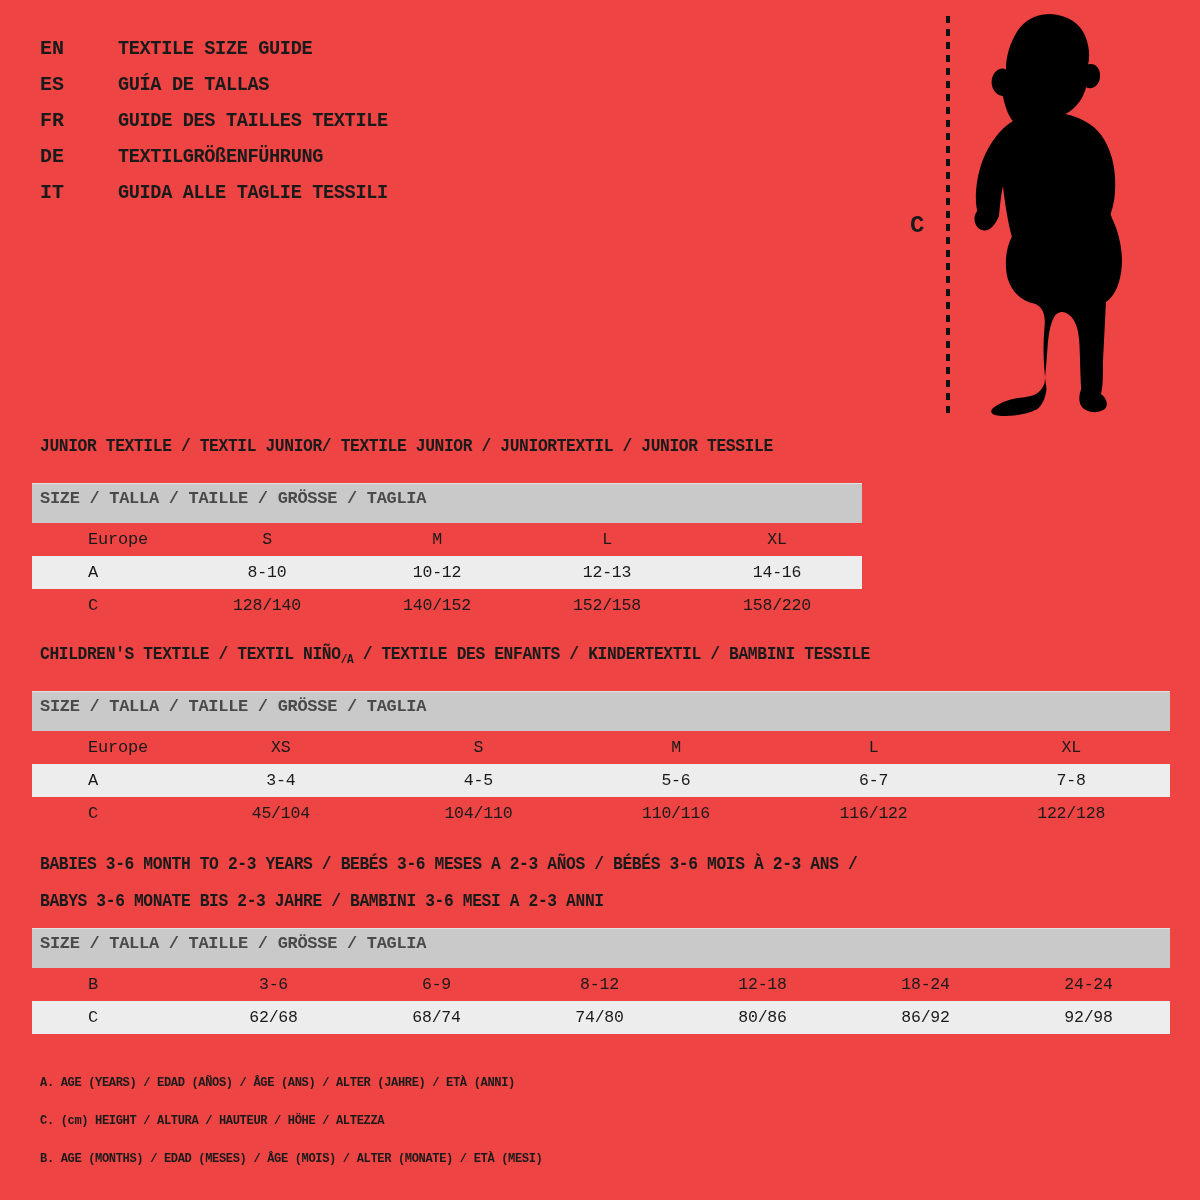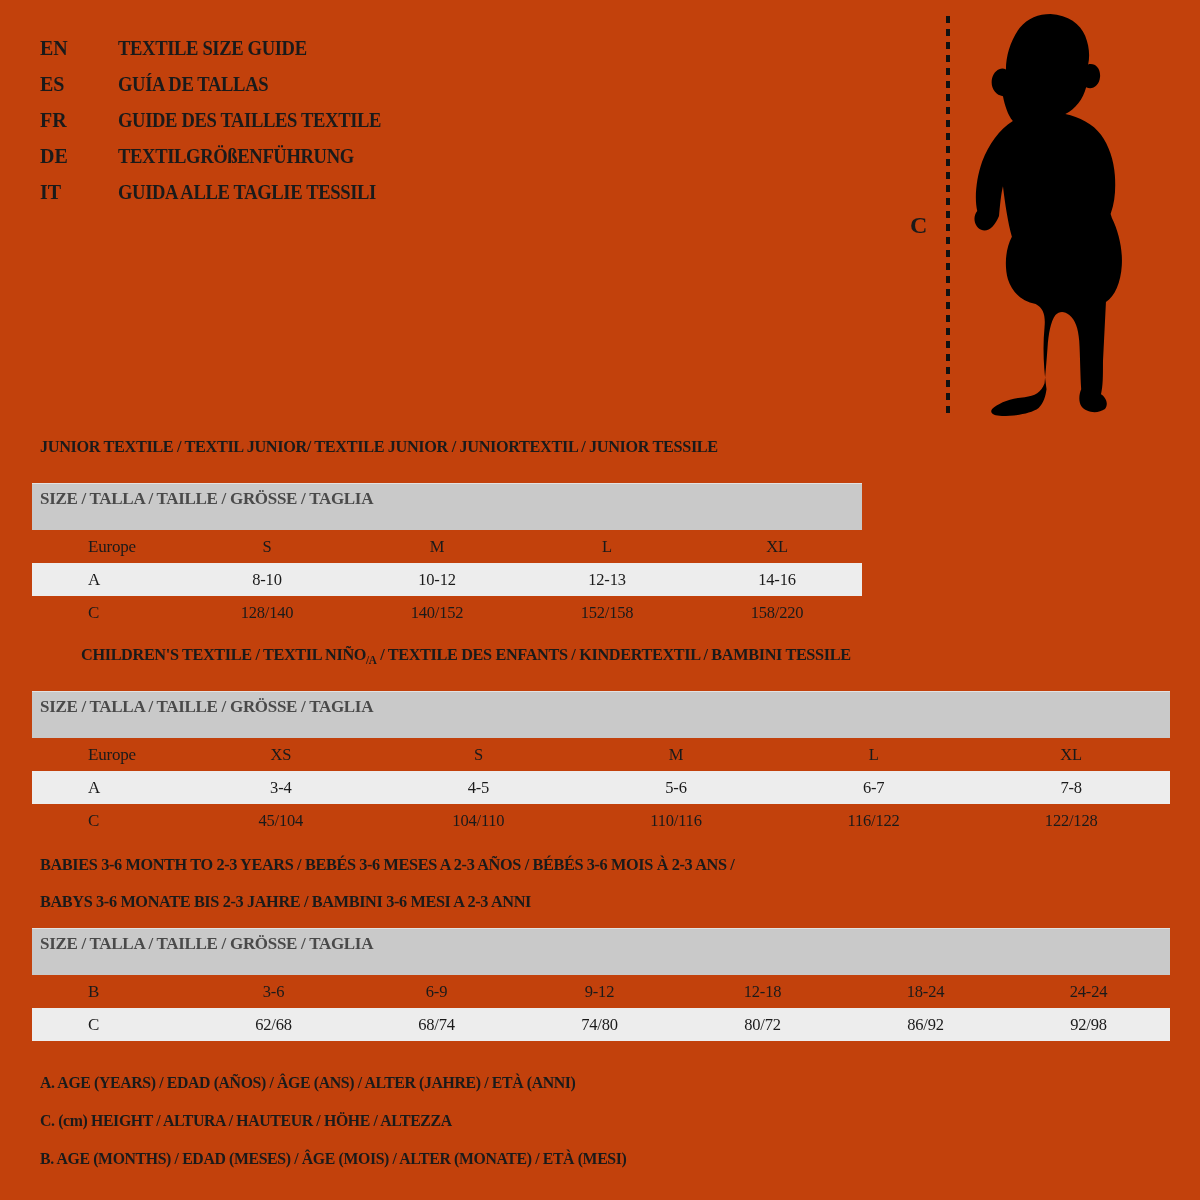--- a/index.html
+++ b/index.html
@@ -1,18 +1,18 @@
 <!DOCTYPE html>
 <html><head>
 <meta charset="utf-8">
 <style>
   html,body{margin:0;padding:0;background:#fff;}
   .page{
-    position:relative;width:1200px;height:1200px;background:#c2410c;overflow:hidden;
-    font-family:Liberation Serif, serif;color:var(--text,#1a1a1a);
+    position:relative;width:1200px;height:1200px;background:#ef4444;overflow:hidden;
+    font-family:Liberation Mono, monospace;color:var(--text,#1a1a1a);
   }
   .cond{display:inline-block;white-space:nowrap;transform:scaleX(0.93);transform-origin:0 50%;letter-spacing:-0.4px;}
 
   
   .languages{position:absolute;left:40px;top:30px;}
   .lang-row{display:flex;height:36px;align-items:center;font-weight:bold;font-size:20px;}
   .lang-code{width:78px;flex:0 0 auto;}
   .lang-title{white-space:nowrap;}
 
   
@@ -20,41 +20,41 @@
     position:absolute;left:946px;top:16px;width:4px;height:400px;
     background:repeating-linear-gradient(to bottom,#111 0 7px,transparent 7px 13px);
   }
   .c-label{position:absolute;left:910px;top:212px;font-size:24px;font-weight:bold;}
   .baby{position:absolute;left:962px;top:10px;width:176px;height:406px;}
 
   
   .heading{position:absolute;font-size:17.5px;font-weight:bold;white-space:nowrap;}
   .heading .sub{font-size:12px;vertical-align:-4px;}
   .heading-junior{left:40px;top:436px;}
-  .heading-children{left:40px;top:644px;margin-left:41px;}
+  .heading-children{left:40px;top:644px;}
   .heading-babies{left:40px;top:846px;line-height:37px;}
 
   
   .table{position:absolute;}
   .table-junior{left:32px;top:483px;width:830px;}
   .table-children{left:32px;top:691px;width:1138px;}
   .table-babies{left:32px;top:928px;width:1138px;}
   .tbar{
-    height:47px;line-height:30px;background:var(--bar-bg,#c9c9c9);color:var(--bar-text,#4a4a4a);
+    height:40px;line-height:30px;background:var(--bar-bg,#c9c9c9);color:var(--bar-text,#4a4a4a);
     font-weight:bold;font-size:17px;padding-left:8px;letter-spacing:-0.3px;
     border-top:1px solid #e2e2e2;box-sizing:border-box;
   }
   .trow{display:flex;height:33px;align-items:center;font-size:16.5px;letter-spacing:-0.2px;}
   .trow.shade{background:var(--row-shade,#ededed);}
   .tcell{flex:1;text-align:center;}
   .tcell.first{flex:0 0 auto;text-align:left;padding-left:8px;box-sizing:border-box;font-size:17px;margin-left:48px;}
 
   
   .footnotes{position:absolute;left:40px;top:1064px;}
-  .footnote{height:38px;line-height:38px;font-weight:bold;font-size:17px;white-space:nowrap;}
+  .footnote{height:38px;line-height:38px;font-weight:bold;font-size:13px;white-space:nowrap;}
 </style>
 </head>
 <body>
 
 <div class="page" style="--bar-bg: #c9c9c9; --bar-text: #4a4a4a; --row-shade: #ededed; --text: #1a1a1a;">
 
   <div class="languages">
     <div class="lang-row">
       <span class="lang-code">EN</span>
       <span class="lang-title cond">TEXTILE SIZE GUIDE</span>
@@ -155,31 +155,31 @@
   <div class="heading heading-babies">
     <div><span class="cond">BABIES 3-6 MONTH TO 2-3 YEARS / BEBÉS 3-6 MESES A 2-3 AÑOS / BÉBÉS 3-6 MOIS À 2-3 ANS /</span></div>
     <div><span class="cond">BABYS 3-6 MONATE BIS 2-3 JAHRE / BAMBINI 3-6 MESI A 2-3 ANNI</span></div>
   </div>
   <div class="table table-babies">
       <div class="tbar">SIZE / TALLA / TAILLE / GRÖSSE / TAGLIA</div>
       <div class="trow">
         <div class="tcell first" style="width: 112px;">B</div>
         <div class="tcell">3-6</div>
         <div class="tcell">6-9</div>
-        <div class="tcell">9-12</div>
+        <div class="tcell">8-12</div>
         <div class="tcell">12-18</div>
         <div class="tcell">18-24</div>
         <div class="tcell">24-24</div>
       </div>
       <div class="trow shade">
         <div class="tcell first" style="width: 112px;">C</div>
         <div class="tcell">62/68</div>
         <div class="tcell">68/74</div>
         <div class="tcell">74/80</div>
-        <div class="tcell">80/72</div>
+        <div class="tcell">80/86</div>
         <div class="tcell">86/92</div>
         <div class="tcell">92/98</div>
       </div>
     </div>
 
   <div class="footnotes">
     <div class="footnote"><span class="cond">A. AGE (YEARS) / EDAD (AÑOS) / ÂGE (ANS) / ALTER (JAHRE) / ETÀ (ANNI)</span></div>
     <div class="footnote"><span class="cond">C. (cm) HEIGHT / ALTURA / HAUTEUR / HÖHE / ALTEZZA</span></div>
     <div class="footnote"><span class="cond">B. AGE (MONTHS) / EDAD (MESES) / ÂGE (MOIS) / ALTER (MONATE) / ETÀ (MESI)</span></div>
   </div>

